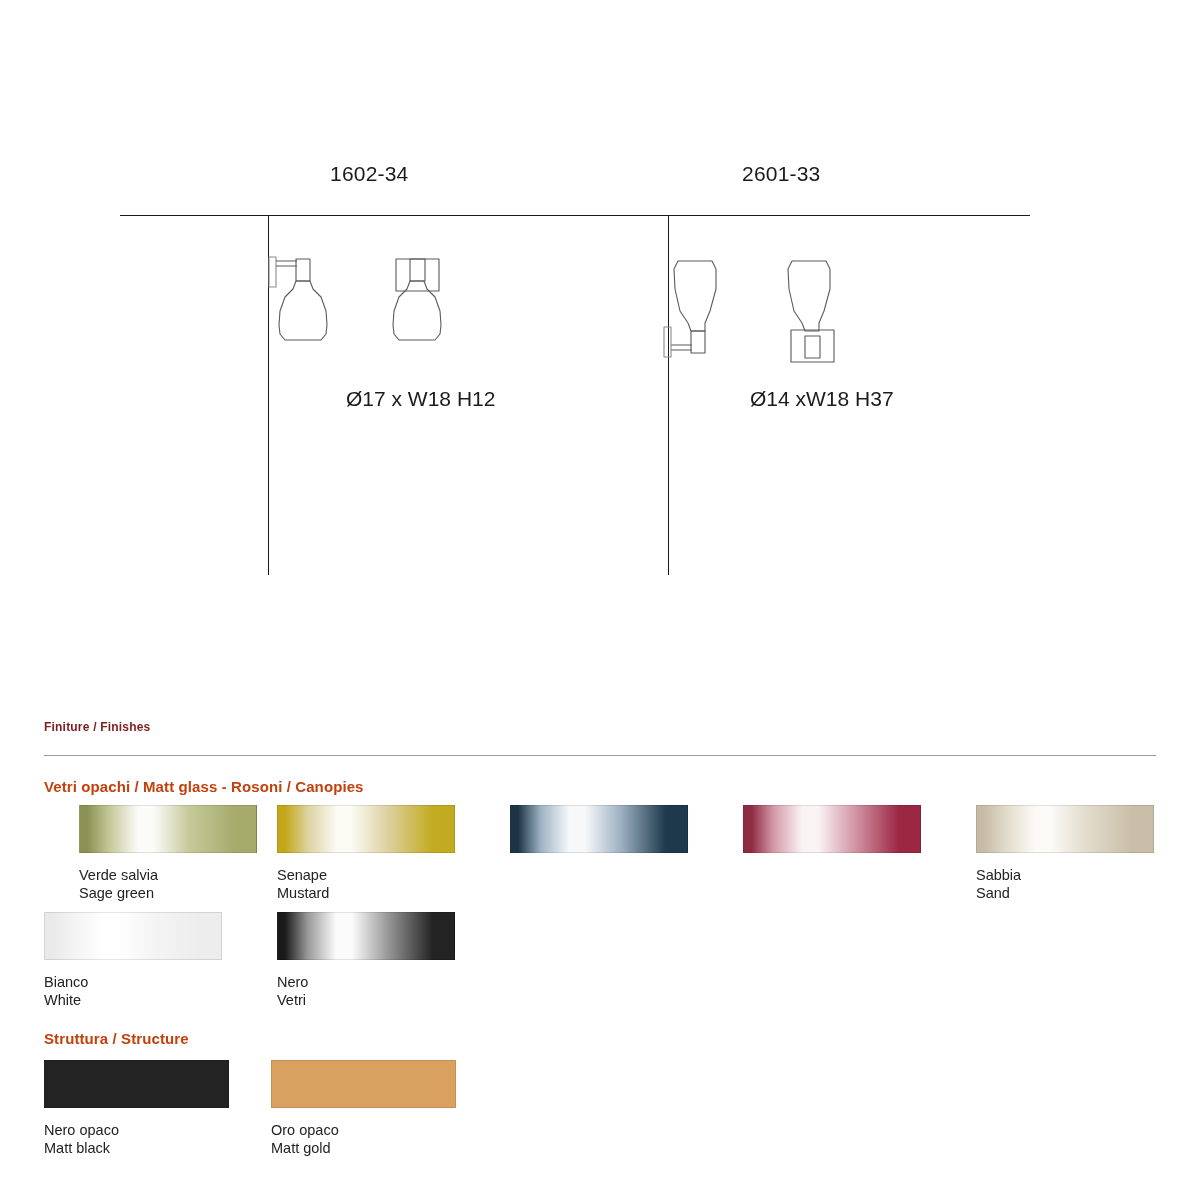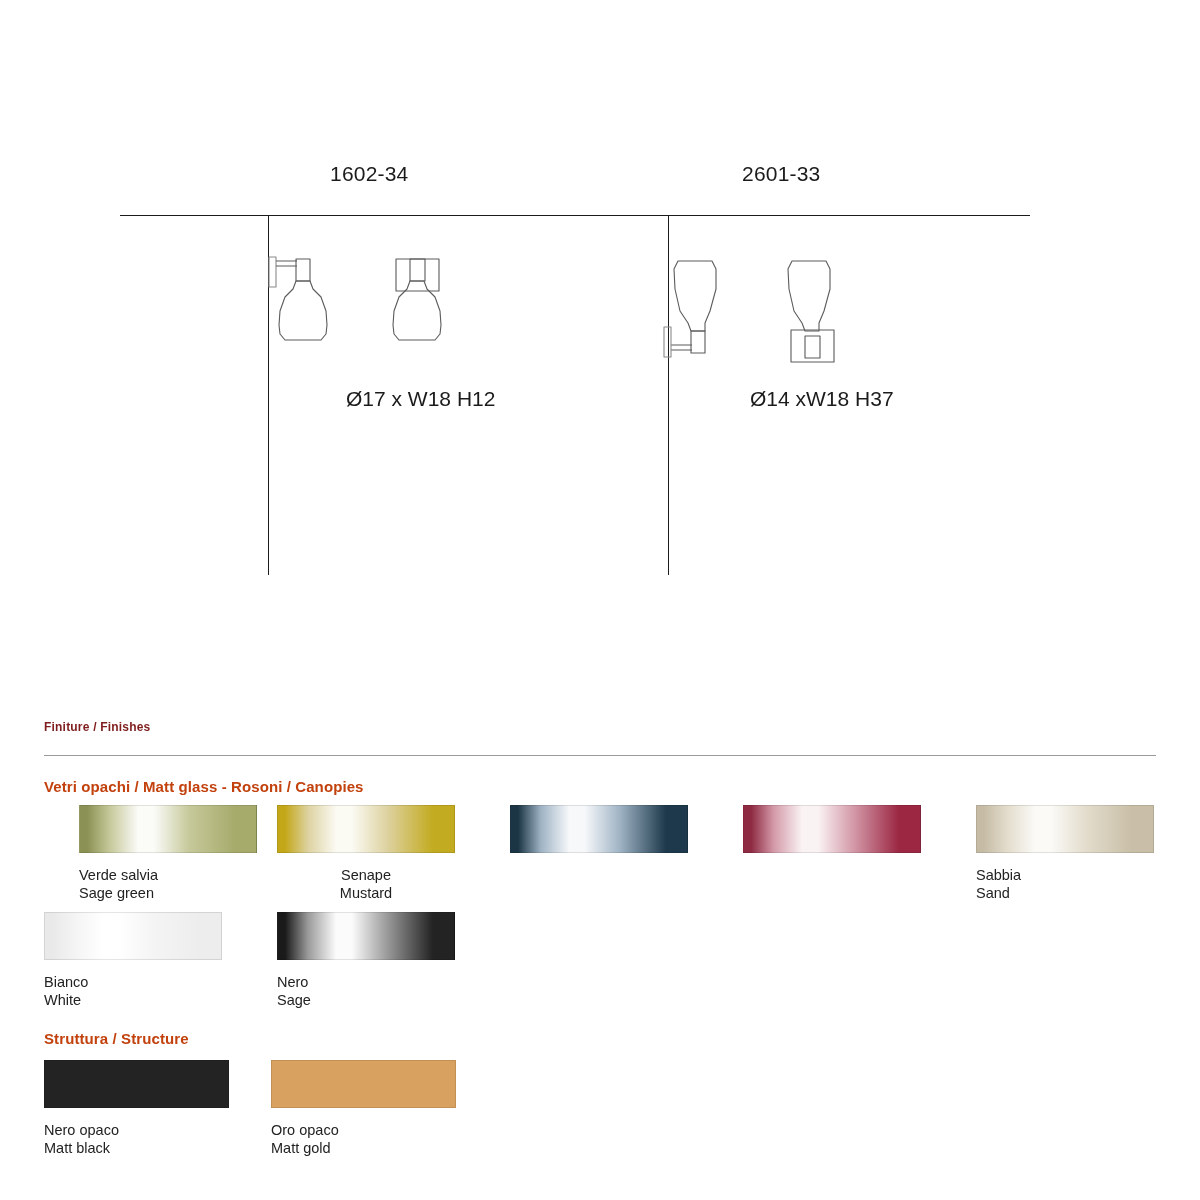--- a/index.html
+++ b/index.html
@@ -179,21 +179,21 @@
   <div class="group-title" id="group-glass-title">Vetri opachi / Matt glass - Rosoni / Canopies</div>
 
   <div class="swatch-cell" style="left:44px;  top:105px;margin-left:35px;">
     <div class="swatch" style="background: linear-gradient(to right, rgb(139, 145, 84) 0%, rgb(139, 145, 84) 4%, rgb(198, 201, 154) 17%, rgb(251, 251, 248) 33%, rgb(251, 251, 248) 42%, rgb(198, 201, 154) 62%, rgb(166, 171, 108) 88%, rgb(166, 171, 108) 100%);"></div>
     <div class="swatch-name">
       <span>Verde salvia</span>
       <span class="en">Sage green</span>
     </div>
   </div>
 
-  <div class="swatch-cell" style="left:277px; top:105px;text-align:center;">
+  <div class="swatch-cell" style="left:277px; top:105px;">
     <div class="swatch" style="background: linear-gradient(to right, rgb(195, 167, 25) 0%, rgb(195, 167, 25) 4%, rgb(221, 210, 160) 17%, rgb(251, 250, 243) 33%, rgb(251, 250, 243) 42%, rgb(221, 210, 160) 62%, rgb(195, 171, 33) 88%, rgb(195, 171, 33) 100%);"></div>
     <div class="swatch-name">
       <span>Senape</span>
       <span class="en">Mustard</span>
     </div>
   </div>
 
   <div class="swatch-cell" style="left:510px; top:105px;">
     <div class="swatch" style="background: linear-gradient(to right, rgb(27, 53, 68) 0%, rgb(27, 53, 68) 4%, rgb(159, 179, 196) 17%, rgb(246, 248, 250) 33%, rgb(246, 248, 250) 42%, rgb(159, 179, 196) 62%, rgb(29, 57, 75) 88%, rgb(29, 57, 75) 100%);"></div>
   </div>
@@ -215,21 +215,21 @@
     <div class="swatch-name">
       <span>Bianco</span>
       <span class="en">White</span>
     </div>
   </div>
 
   <div class="swatch-cell" style="left:277px; top:212px;">
     <div class="swatch" style="background: linear-gradient(to right, rgb(26, 26, 26) 0%, rgb(26, 26, 26) 4%, rgb(154, 154, 154) 17%, rgb(251, 251, 251) 33%, rgb(251, 251, 251) 42%, rgb(154, 154, 154) 62%, rgb(35, 35, 35) 88%, rgb(35, 35, 35) 100%);"></div>
     <div class="swatch-name">
       <span>Nero</span>
-      <span class="en">Sage</span>
+      <span class="en">Vetri</span>
     </div>
   </div>
 
   <div class="group-title" id="group-structure-title">Struttura / Structure</div>
 
   <div class="swatch-cell" style="left:44px;  top:360px;">
     <div class="swatch wide" style="background: rgb(35, 35, 35);"></div>
     <div class="swatch-name">
       <span>Nero opaco</span>
       <span class="en">Matt black</span>

